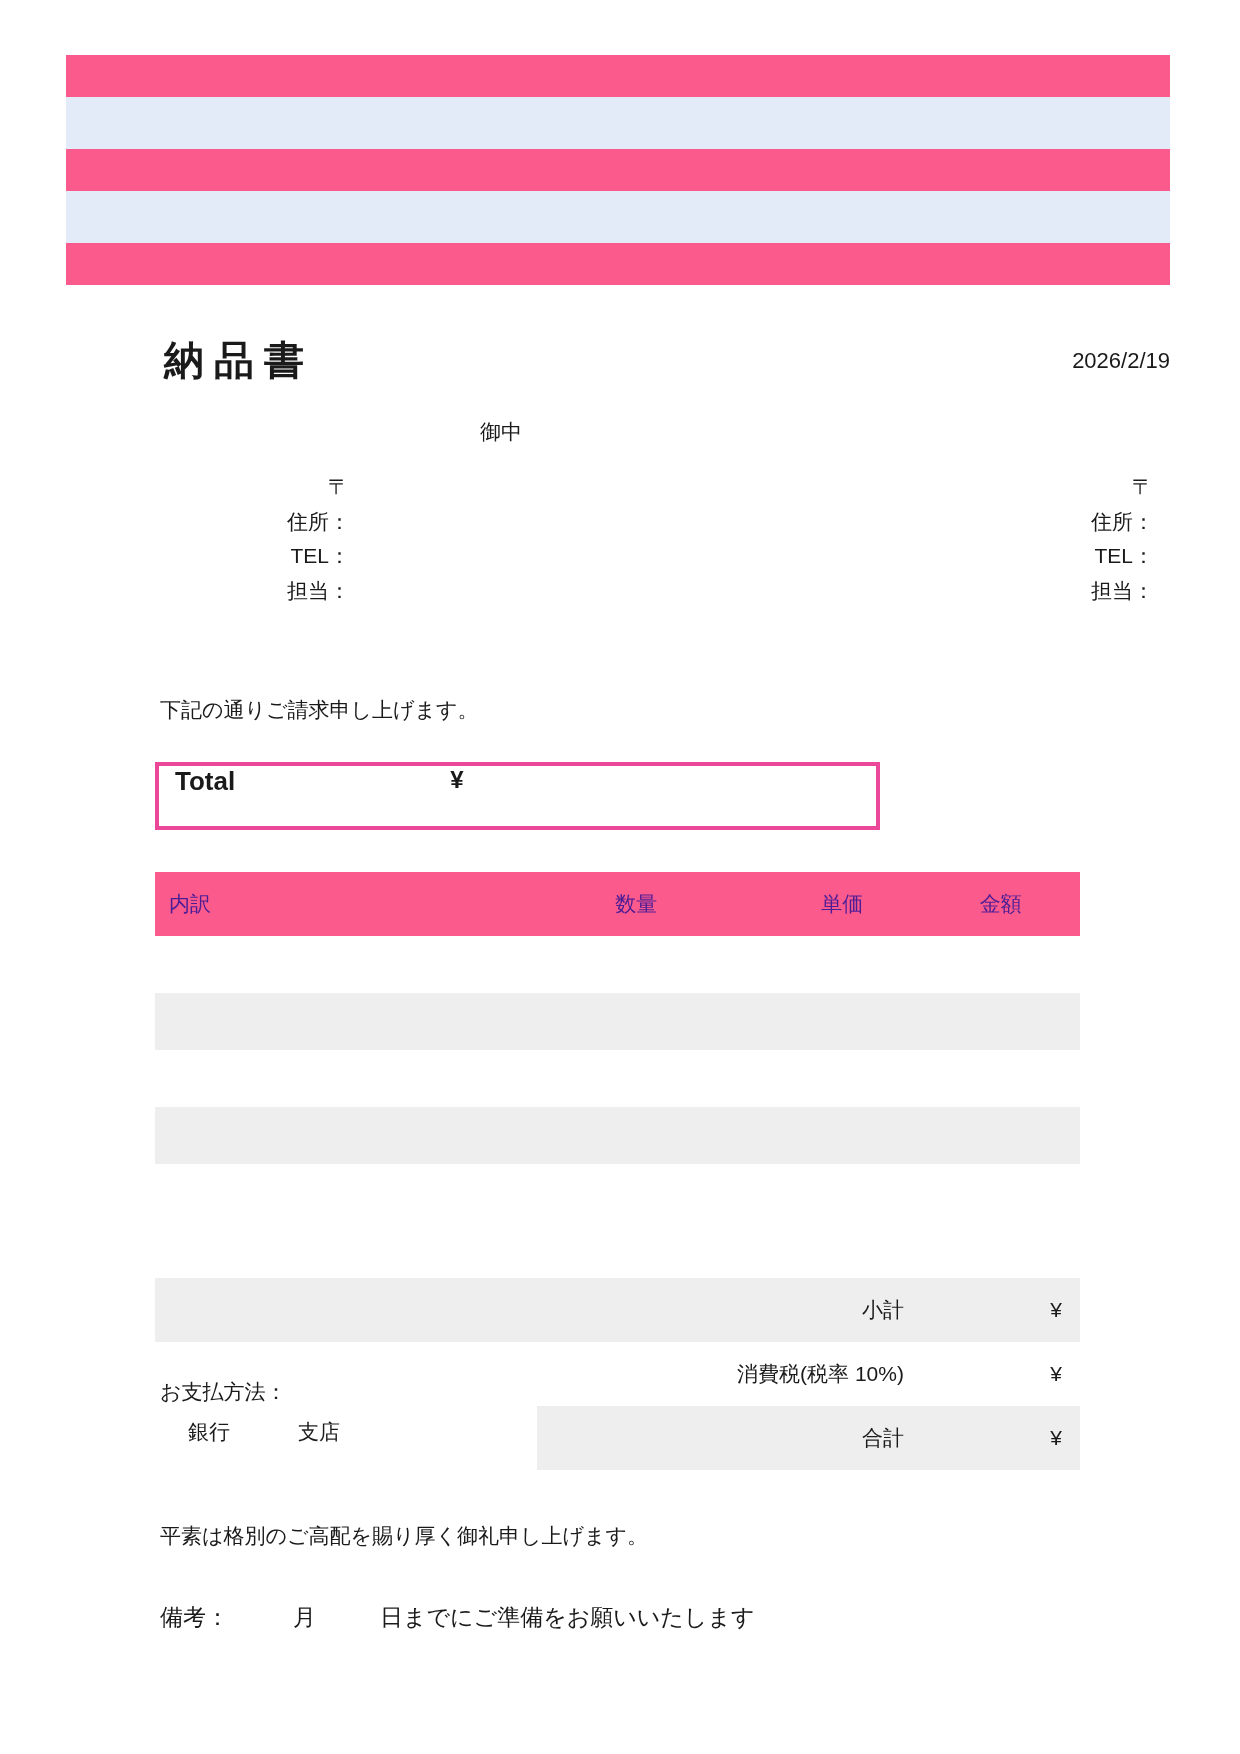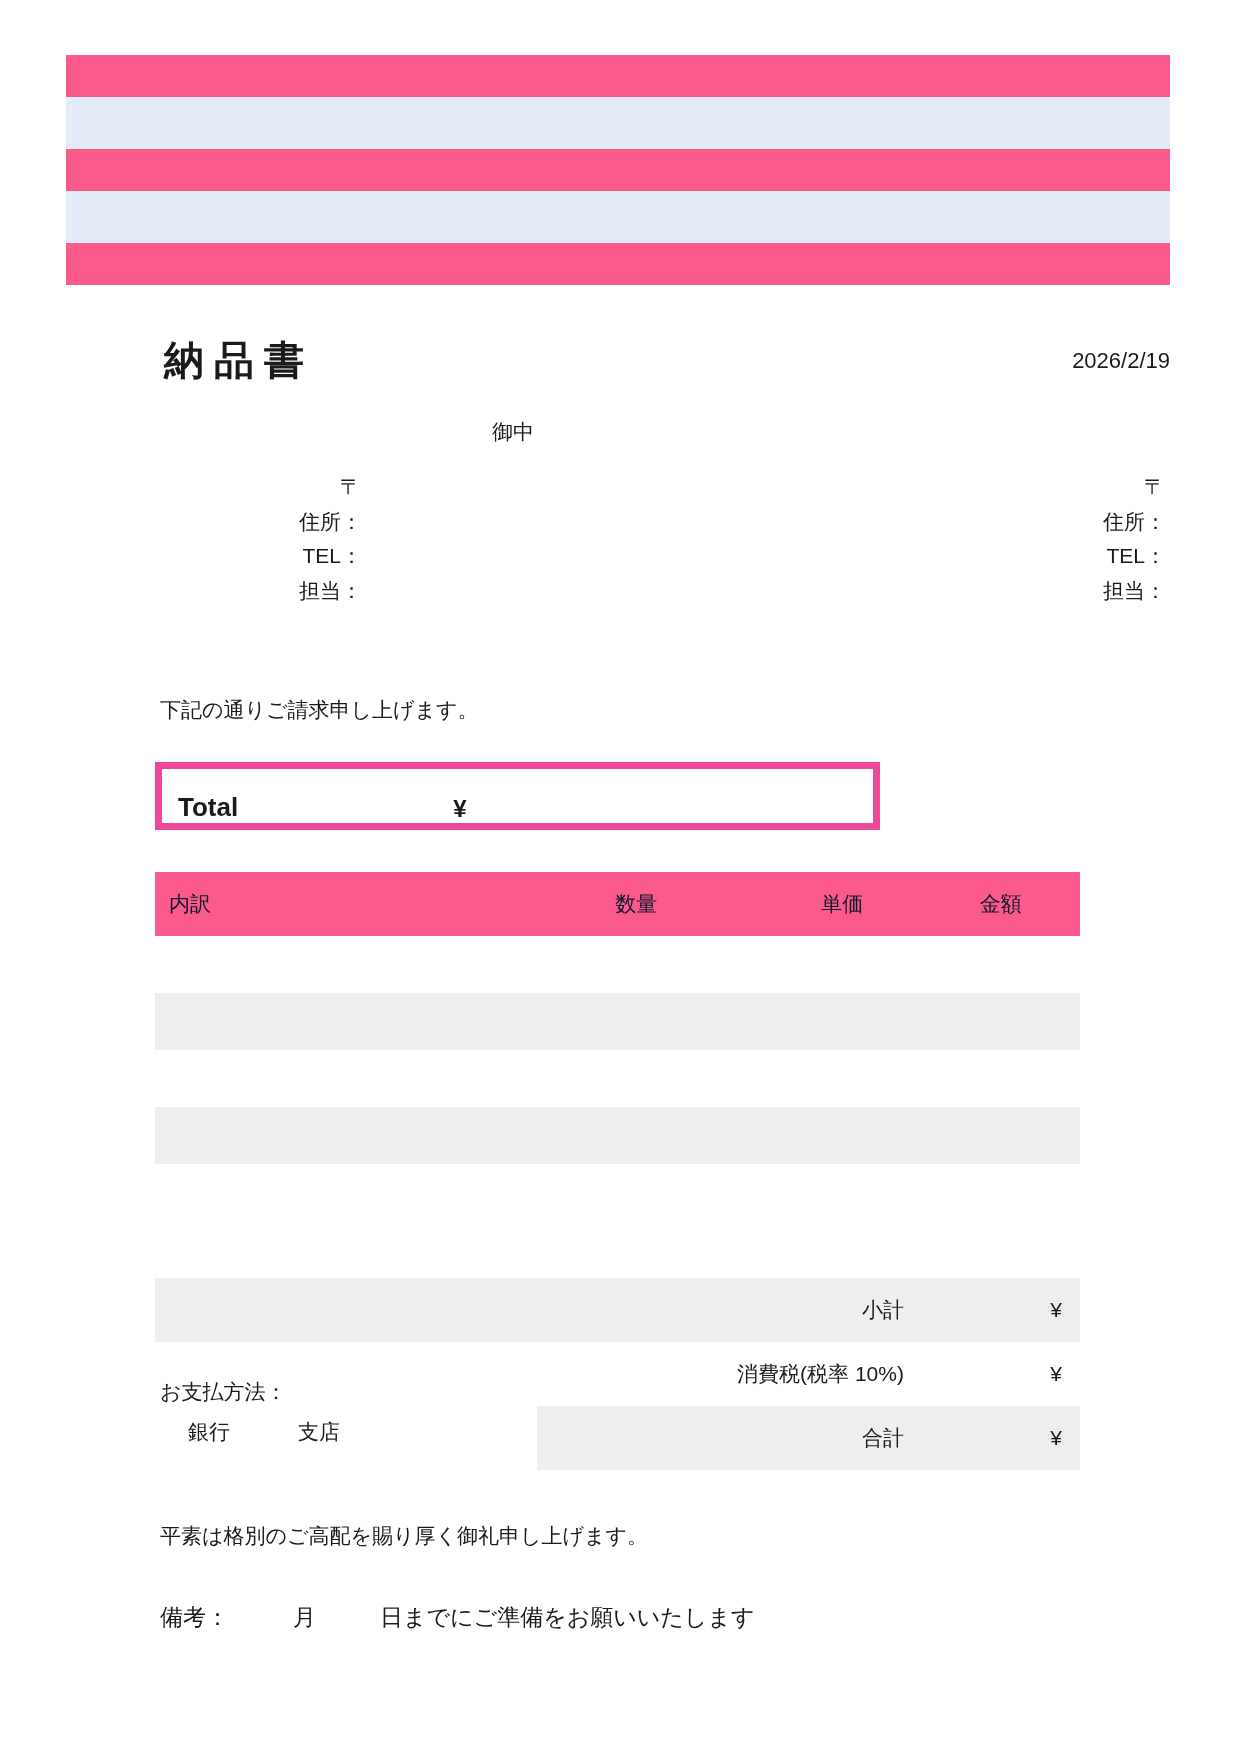--- a/index.html
+++ b/index.html
@@ -48,21 +48,21 @@
   }
   .doc-date {
     font-size: 22px;
     line-height: 1;
     margin-bottom: 8px;
   }
 
   
   .parties {
     position: absolute;
-    left: 62px;
+    left: 50px;
     top: 418px;
     width: 1104px;
     font-size: 21px;
   }
   .onchu {
     margin-left: 430px;
     margin-bottom: 24px;
   }
   .party-cols {
     display: flex;
@@ -95,24 +95,24 @@
     font-size: 21px;
   }
 
   
   .total-box {
     position: absolute;
     left: 155px;
     top: 762px;
     width: 725px;
     height: 68px;
-    border: 7px solid #ec4899;
+    border: 4px solid #ec4899;
     box-sizing: border-box;
     display: flex;
-    align-items: flex-end;
+    align-items: flex-start;
   }
   .total-label {
     font-size: 26px;
     font-weight: bold;
     margin-left: 16px;
   }
   .total-yen {
     font-size: 24px;
     font-weight: bold;
     margin-left: 215px;
@@ -122,21 +122,21 @@
   .items {
     position: absolute;
     left: 155px;
     top: 872px;
     width: 925px;
     border-collapse: collapse;
     font-size: 21px;
   }
   .items th {
     background: #fb5a8d;
-    color: #0f172a;
+    color: #4c1d95;
     font-weight: normal;
     height: 62px;
     vertical-align: middle;
   }
   .items th.col-desc {
     text-align: left;
     padding-left: 14px;
     width: 455px;
   }
   .items th.col-qty   { width: 150px; text-align: left; }

